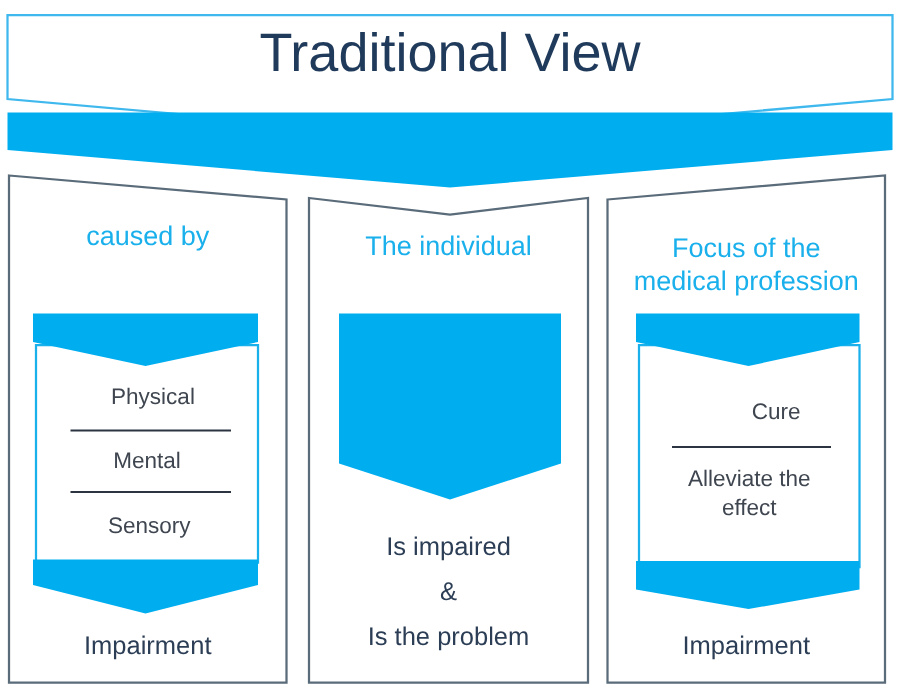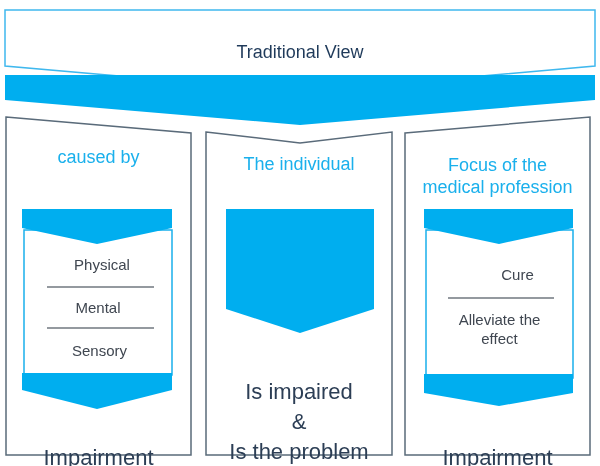--- a/index.html
+++ b/index.html
@@ -1,23 +1,23 @@
 <!DOCTYPE html>
 <html><head>
 <meta charset="utf-8">
 <style>
   html, body { margin: 0; padding: 0; background: #ffffff; }
   body { width: 600px; height: 466px; position: relative; overflow: hidden;
          font-family: "Liberation Sans", "DejaVu Sans", sans-serif; }
   svg.bg { position: absolute; left: 0; top: 0; }
   .txt { position: absolute; text-align: center; white-space: nowrap; }
-  .title { left: 0; width: 600px; top: 42px; font-size: 18px; color: #1f3a5a; }
+  .title { left: 0; width: 600px; top: 14px; font-size: 36px; color: #1f3a5a; }
   .head { color: #1ab0ec; font-size: 18px; line-height: 22px; }
   .item { color: #3f4650; font-size: 15px; }
-  .big { color: #2c3e55; font-size: 22px; line-height: 30px; margin-top: 27px; }
+  .big { color: #2c3e55; font-size: 17px; line-height: 30px; }
 </style>
 </head>
 <body>
 
 <svg class="bg" width="600" height="466" viewBox="0 0 600 466">
 
   <polygon points="5,10 595,10 595,66 300,92 5,66" fill="#ffffff" stroke="#3fb8ee" stroke-width="1.5"></polygon>
 
   <polygon points="5,75 595,75 595,100 300,125 5,100" fill="#00aeef"></polygon>
 

